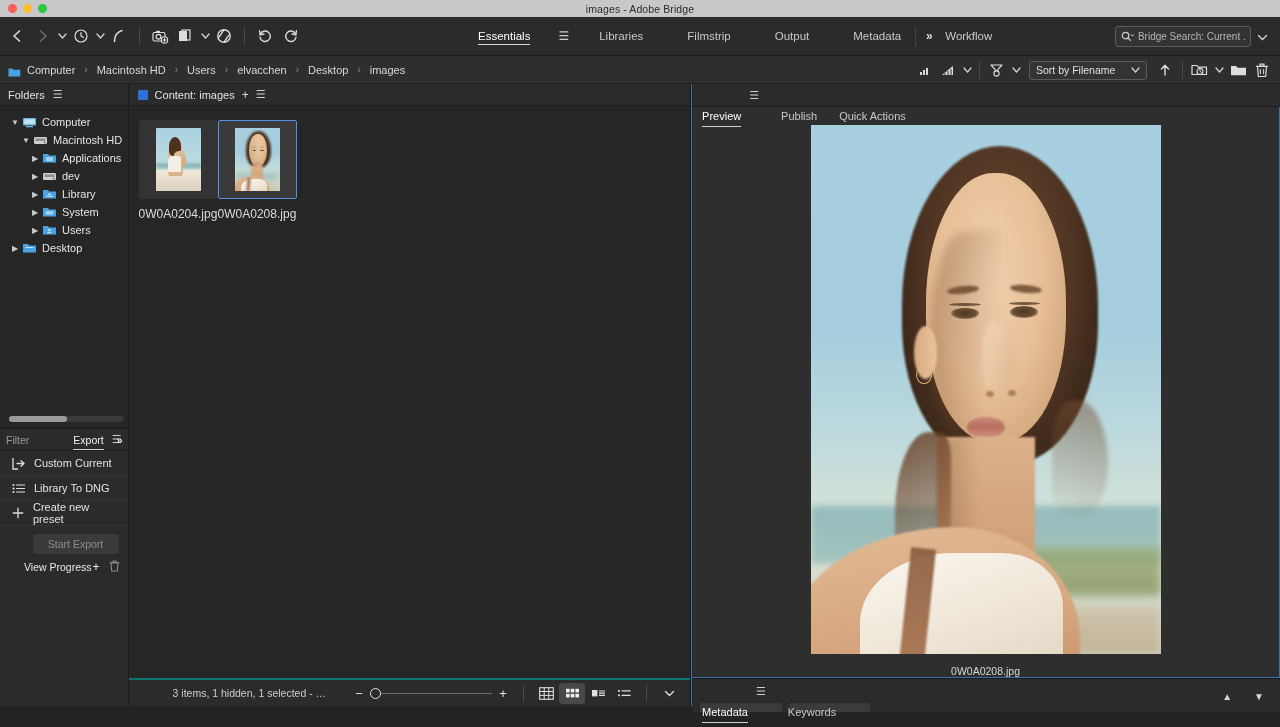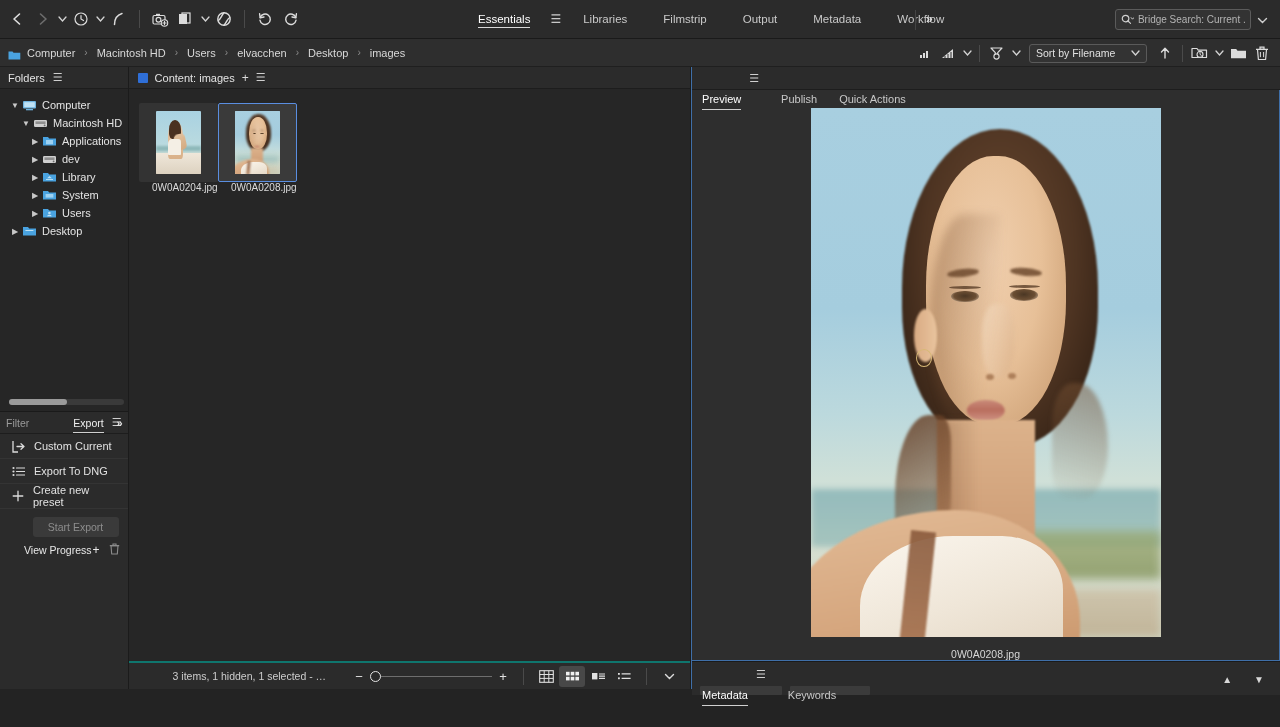--- a/index.html
+++ b/index.html
@@ -38,21 +38,21 @@
     color: #d4d4d4; cursor: default;
   }
   .ticon svg { display: block; }
   .ticon.dim { color: #6d6d6d; }
   .tb-sep { width: 1px; height: 18px; background: #4a4a4a; margin: 0 7px; }
   .caret { width: 12px; height: 26px; display:flex; align-items:center; justify-content:center; color:#d4d4d4; }
 
   
   .ws {
     position: absolute; left: 462px; top: 0; height: 39px;
-    display: flex; align-items: center; gap: 4px;
+    display: flex; align-items: center; gap: 12px;
   }
   .ws-item {
     font-size: 11.5px; color: #c9c9c9; padding: 0 16px; line-height: 39px;
     position: relative; white-space: nowrap;
   }
   .ws-item.active { color: #ffffff; }
   .ws-item.active::after {
     content: ""; position: absolute; left: 16px; right: 16px; bottom: 11px;
     height: 1px; background: #d8d8d8;
   }
@@ -157,21 +157,21 @@
   .content-head .cplus { font-size: 12px; color: #dcdcdc; }
   .content-head .cburger { font-size: 11px; color: #cfcfcf; }
 
   .thumbs { flex: 1; background: #262626; padding: 14px 0 0 10px; display: flex; flex-wrap: wrap; align-content: flex-start; }
   .thumb { width: 79px; margin-right: 0px; }
   .thumb .cell {
     width: 79px; height: 79px; background: #333333; border: 1px solid transparent; border-radius: 2px;
     display: flex; align-items: center; justify-content: center;
   }
   .thumb.sel .cell { border-color: #5a8ee0; background: #3a3a3a; }
-  .thumb .cap { font-size: 10px; color: #dcdcdc; text-align: right; }
+  .thumb .cap { font-size: 12px; color: #dcdcdc; text-align: left; margin-top: 8px; }
   .ph { border-radius: 1px; overflow: hidden; display: block; }
 
   
   .statusbar {
     height: 28px; background: #2b2b2b; border-top: 2px solid #0f766e;
     display: flex; align-items: center; padding: 0 8px; gap: 0;
   }
   .status-text { font-size: 10.5px; color: #cdcdcd; margin-left: 36px; white-space: nowrap; }
   .zoom-ctrl { display: flex; align-items: center; gap: 0; margin-left: 22px; }
   .minus, .plus2 { width: 22px; text-align: center; color: #e2e2e2; font-size: 13px; }
@@ -289,20 +289,28 @@
   .mini .mbody { position:absolute; left:28%; top:18%; width:34%; height:58%; background: linear-gradient(180deg,#e6c7a6,#d9b189); border-radius: 40% 40% 14% 14%; filter: blur(.5px);}
   .mini .mhair { position:absolute; left:30%; top:14%; width:26%; height:30%; background:#4a3120; border-radius: 50% 50% 30% 30%; filter: blur(.6px);}
   .mini .mtop { position:absolute; left:27%; top:44%; width:30%; height:26%; background:#f4efe5; border-radius: 30% 20% 6% 6%; filter: blur(.5px);}
   .mini .marm { position:absolute; left:42%; top:36%; width:26%; height:26%; background: linear-gradient(160deg,#e3c3a0,#d3a97f); border-radius: 40% 30% 30% 40%; filter: blur(.7px); transform: rotate(-12deg);}
 </style>
 </head>
 <body>
 
 <div class="app">
 
+  <div class="titlebar">
+    <div class="traffic">
+      <div class="dot red"></div>
+      <div class="dot yellow"></div>
+      <div class="dot green"></div>
+    </div>
+    <div class="win-title">images - Adobe Bridge</div>
+  </div>
 
   <div class="toolbar">
     <div class="tb-left">
       <div class="ticon">
         <svg width="14" height="14" viewBox="0 0 14 14">
             <path d="M9.5 2 L4 7 L9.5 12" fill="none" stroke="#e0e0e0" stroke-width="1.6" stroke-linecap="round" stroke-linejoin="round"></path>
           </svg>
       </div>
       <div class="ticon dim">
         <svg width="14" height="14" viewBox="0 0 14 14">
@@ -606,21 +614,21 @@
         </div>
         <div class="exp-item">
           <span class="eico">
             <svg width="13" height="13" viewBox="0 0 13 13">
                 <circle cx="1.5" cy="3" r="1.1" fill="#dcdcdc"></circle>
                 <circle cx="1.5" cy="6.5" r="1.1" fill="#dcdcdc"></circle>
                 <circle cx="1.5" cy="10" r="1.1" fill="#dcdcdc"></circle>
                 <path d="M4.5 3 h8 M4.5 6.5 h8 M4.5 10 h8" stroke="#dcdcdc" stroke-width="1.2" stroke-linecap="round"></path>
               </svg>
           </span>
-          <span>Export To DNG</span>
+          <span>Library To DNG</span>
         </div>
         <div class="exp-item">
           <span class="eico">
             <svg width="12" height="12" viewBox="0 0 12 12">
                 <path d="M6 1.2 V10.8 M1.2 6 H10.8" stroke="#dcdcdc" stroke-width="1.3" stroke-linecap="round"></path>
               </svg>
           </span>
           <span>Create new preset</span>
         </div>
         <div class="exp-bottom">

